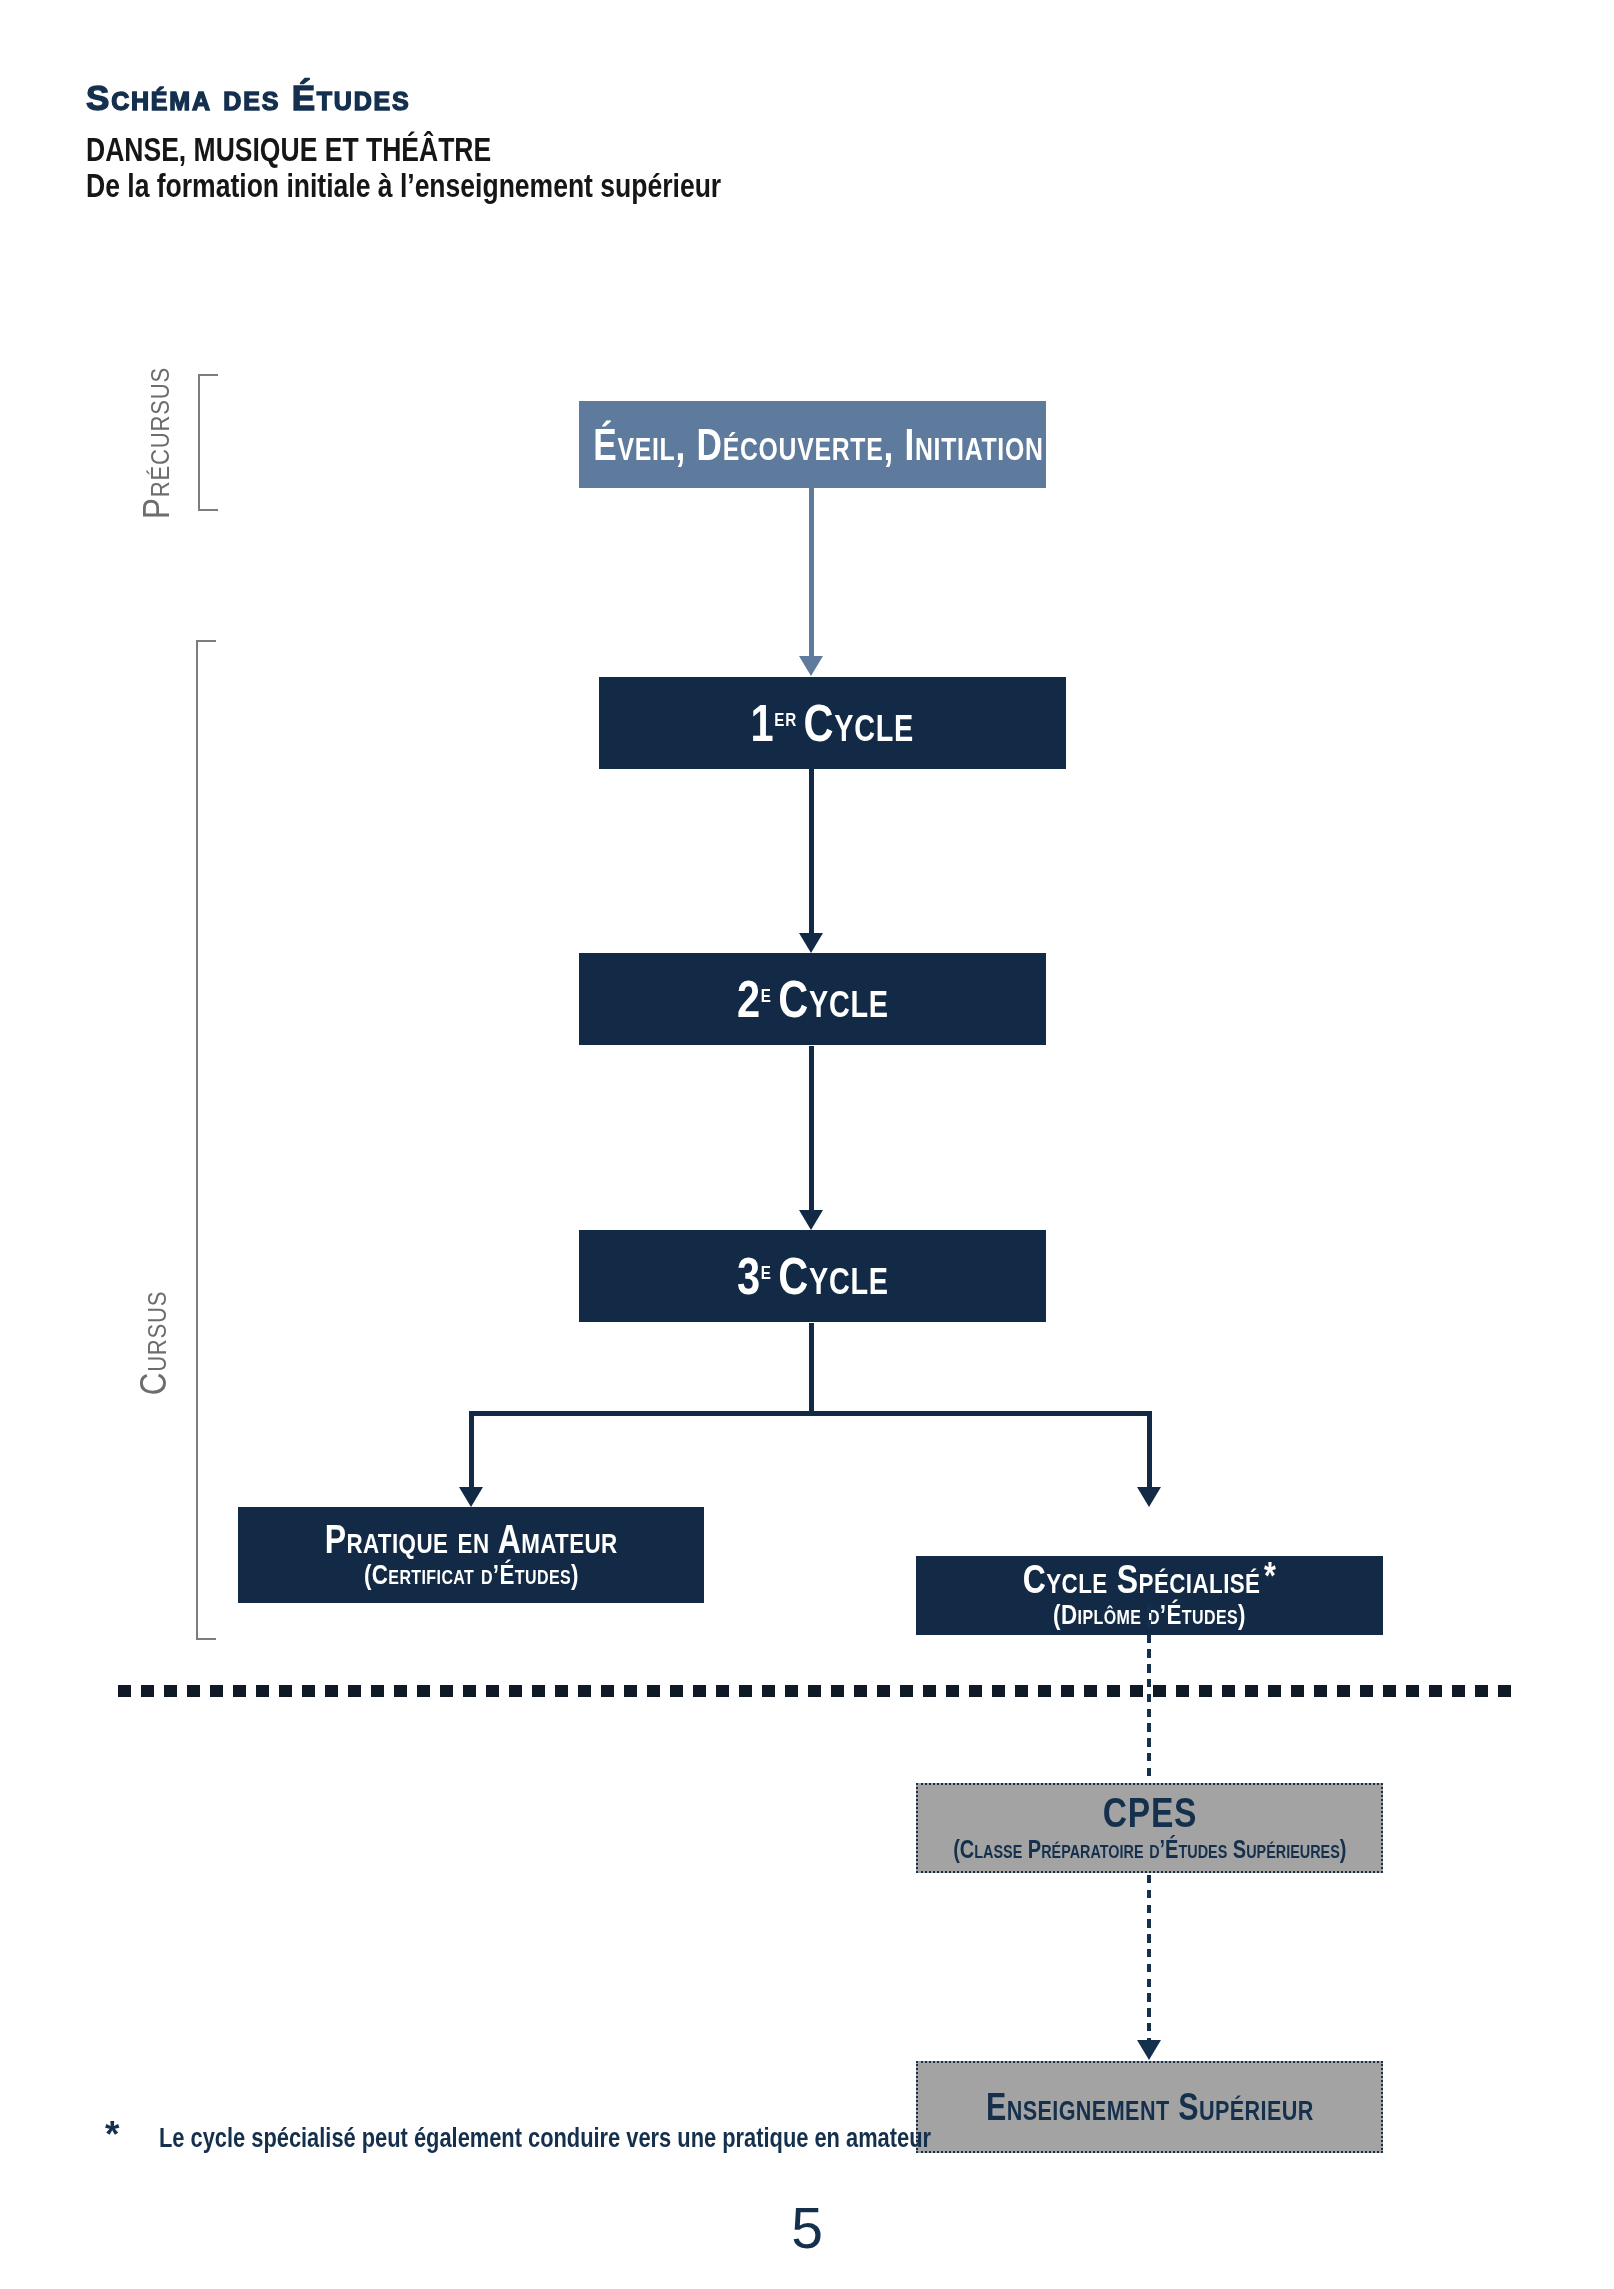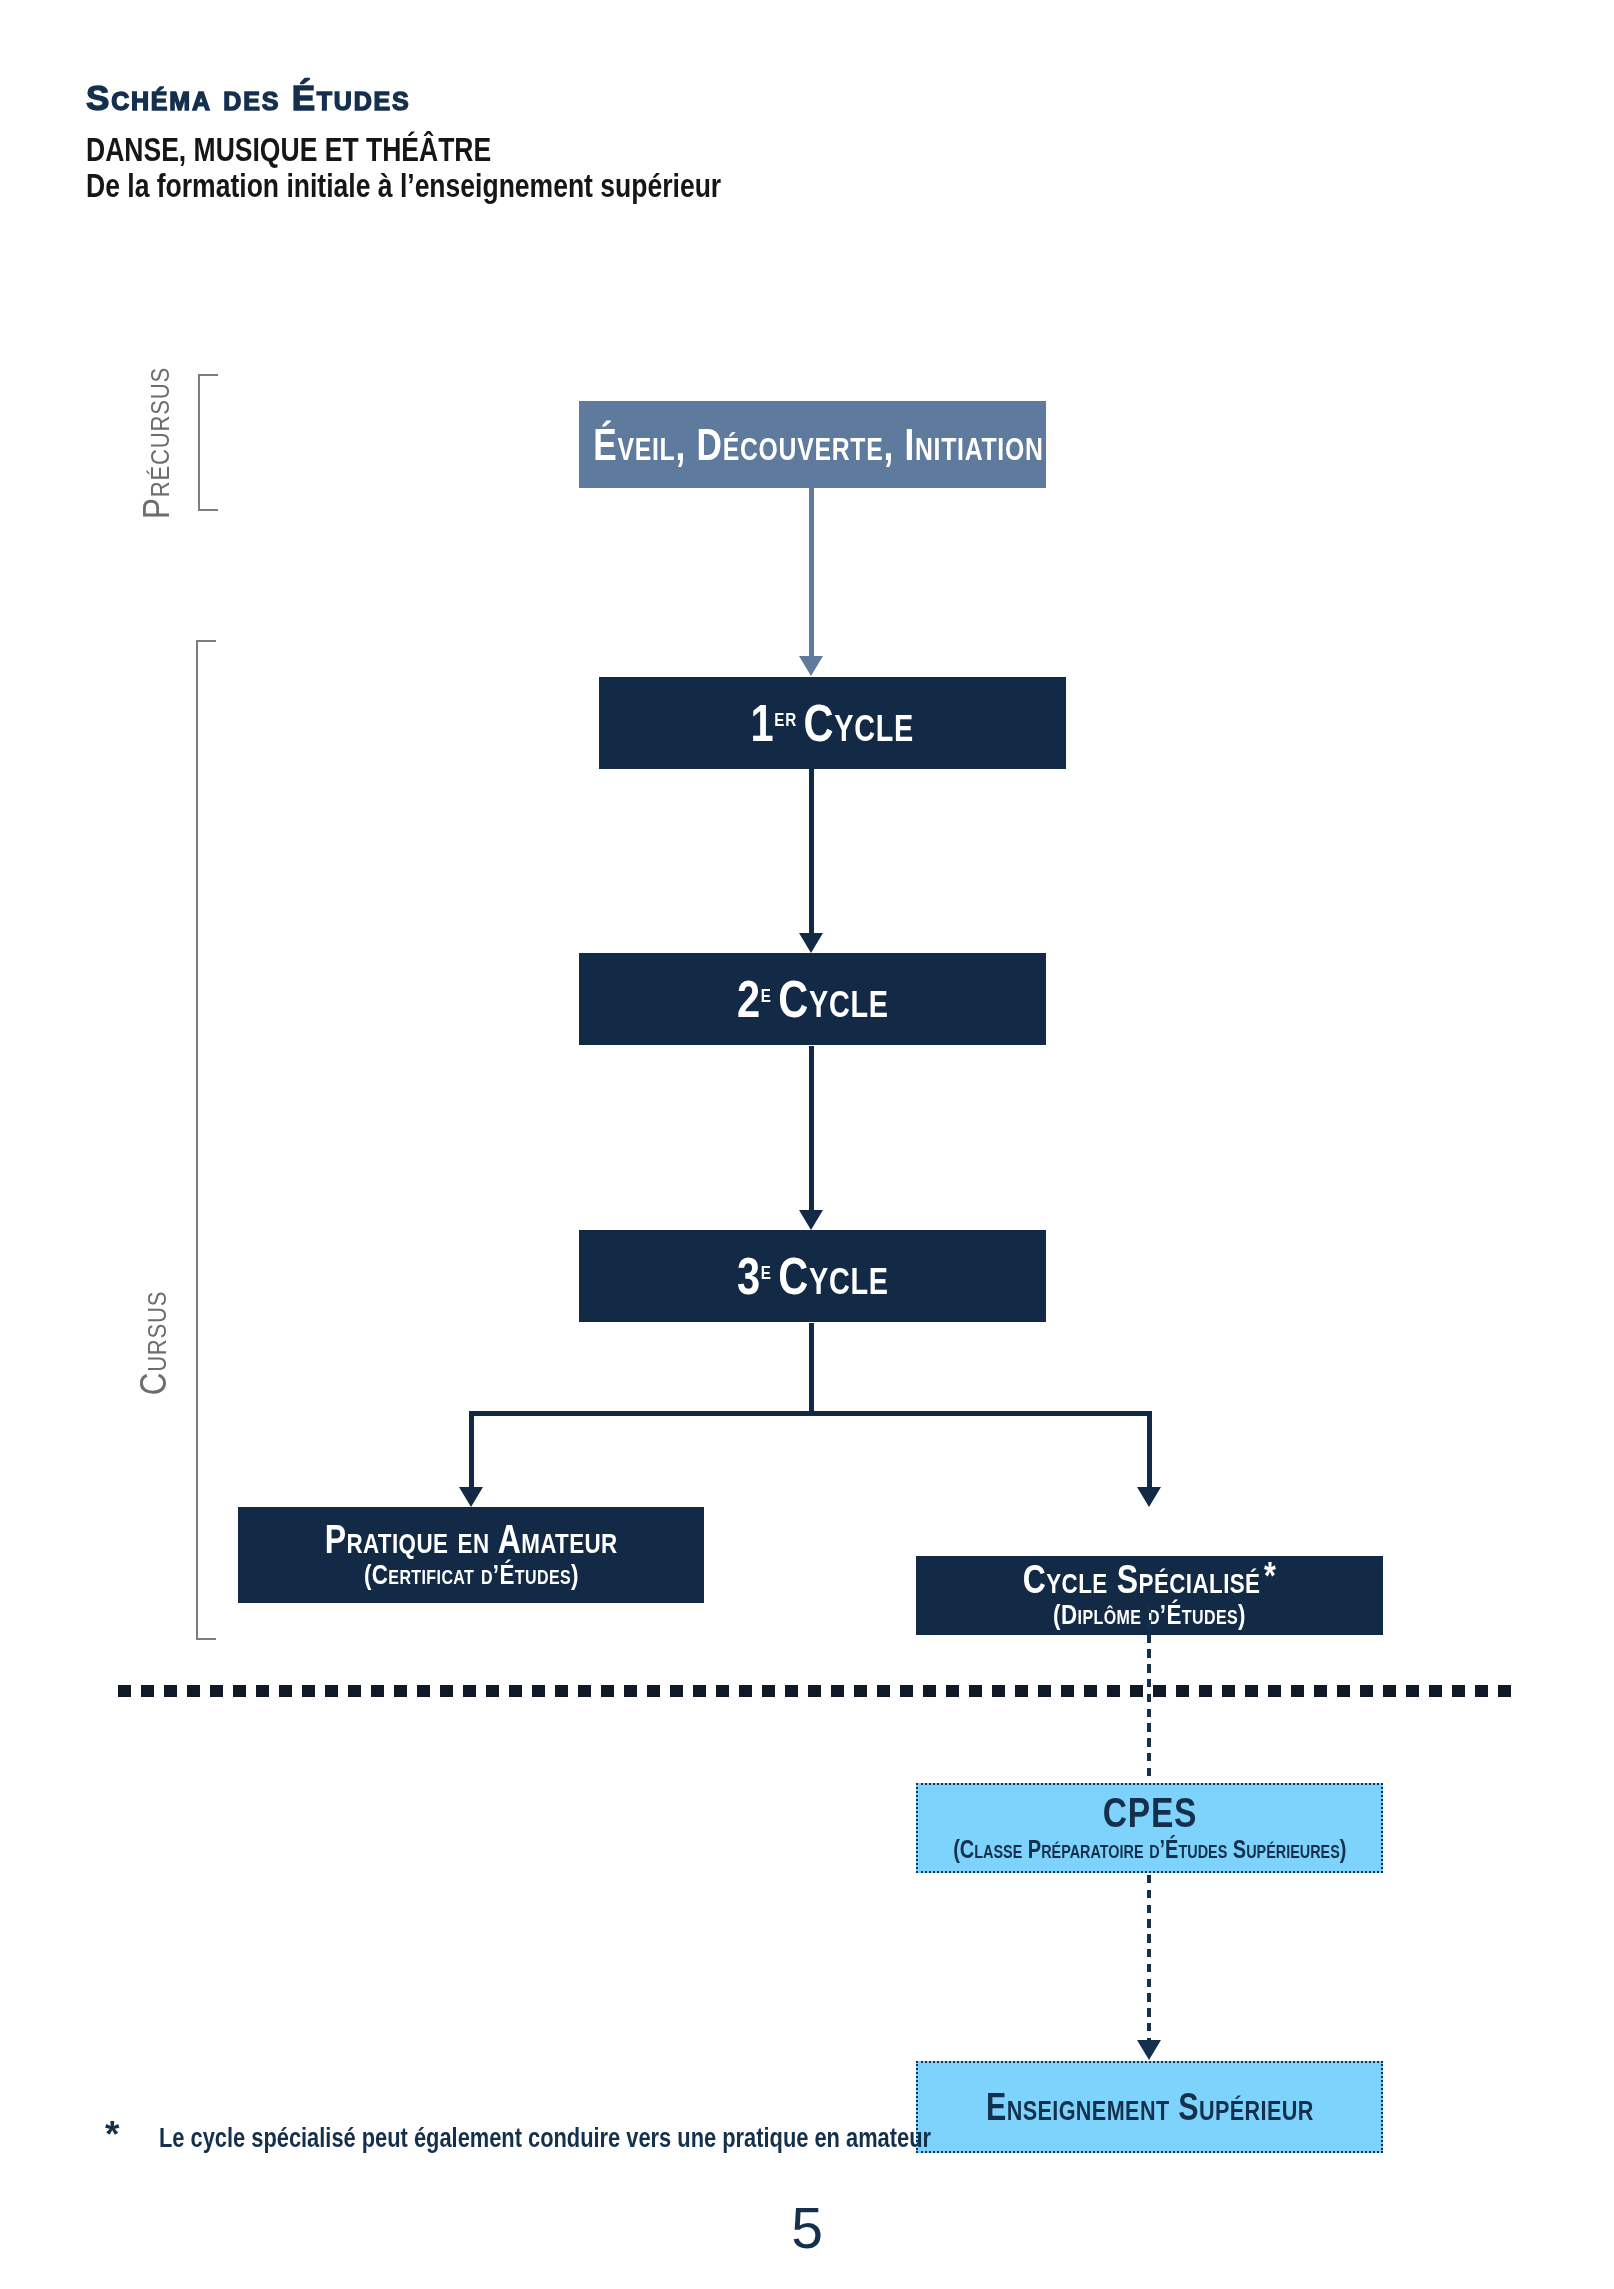--- a/index.html
+++ b/index.html
@@ -39,21 +39,21 @@
     box-sizing:border-box;
   }
   
   .box{
     position:absolute;display:flex;flex-direction:column;
     align-items:center;justify-content:center;
     box-sizing:border-box;text-align:center;
   }
   .box.navy{background:#122a45;color:#ffffff;}
   .box.slate{background:#5e7b9d;color:#ffffff;padding-left:11px;}
-  .box.dotted{border:2.8px dotted #15304d;background:#7dd3fc;color:#15304d;}
+  .box.dotted{border:2.8px dotted #15304d;background:#a3a3a3;color:#15304d;}
   .squeeze{transform:scaleX(0.8);white-space:nowrap;}
   .lbl-xl{font-size:44px;font-weight:700;font-variant:small-caps;letter-spacing:0.9px;}
   .lbl-cycle{font-size:52px;font-weight:700;font-variant:small-caps;letter-spacing:0.9px;}
   .ord{font-size:0.52em;position:relative;top:-0.55em;margin-right:8.3px;}
   .two-title{font-size:40px;font-weight:700;font-variant:small-caps;line-height:1.0;letter-spacing:0.5px;}
   .two-sub{font-size:28px;font-weight:700;font-variant:small-caps;line-height:1.15;letter-spacing:0.5px;}
   .ast{font-size:0.95em;position:relative;top:-0.12em;margin-left:4.6px;font-variant:normal;}
   .cpes-title{font-size:42px;font-weight:700;letter-spacing:0.9px;line-height:1.0;}
   .cpes-sub{font-size:25px;font-weight:700;font-variant:small-caps;line-height:1.2;}
   .sup-title{font-size:38px;font-weight:700;font-variant:small-caps;letter-spacing:0.5px;}

